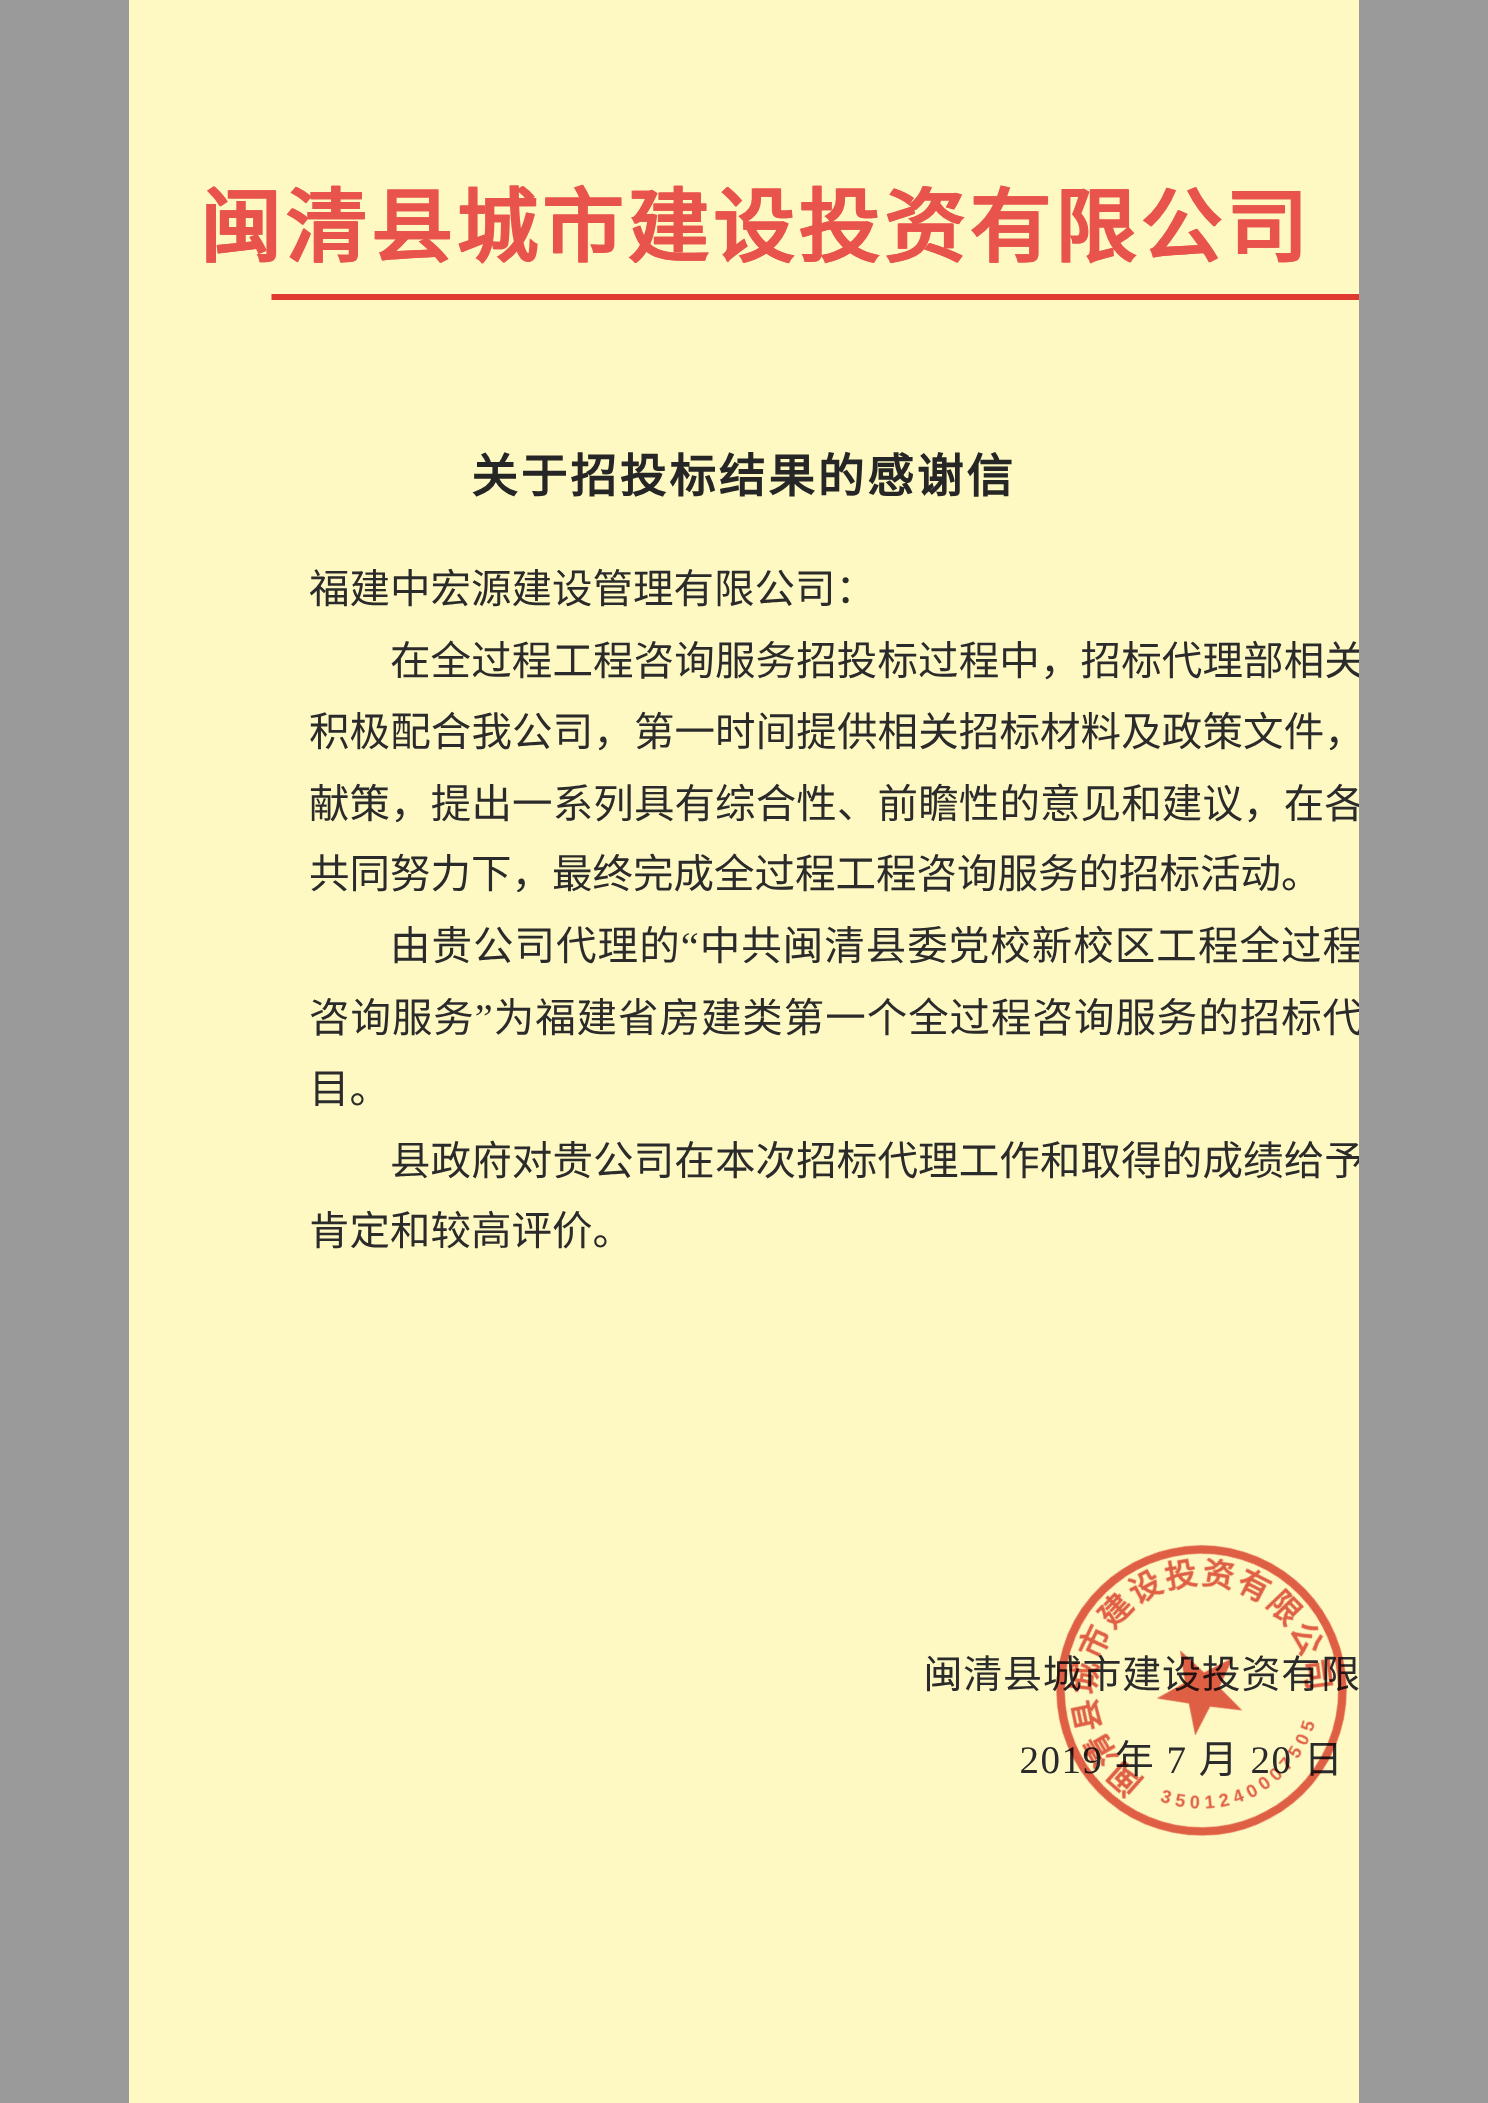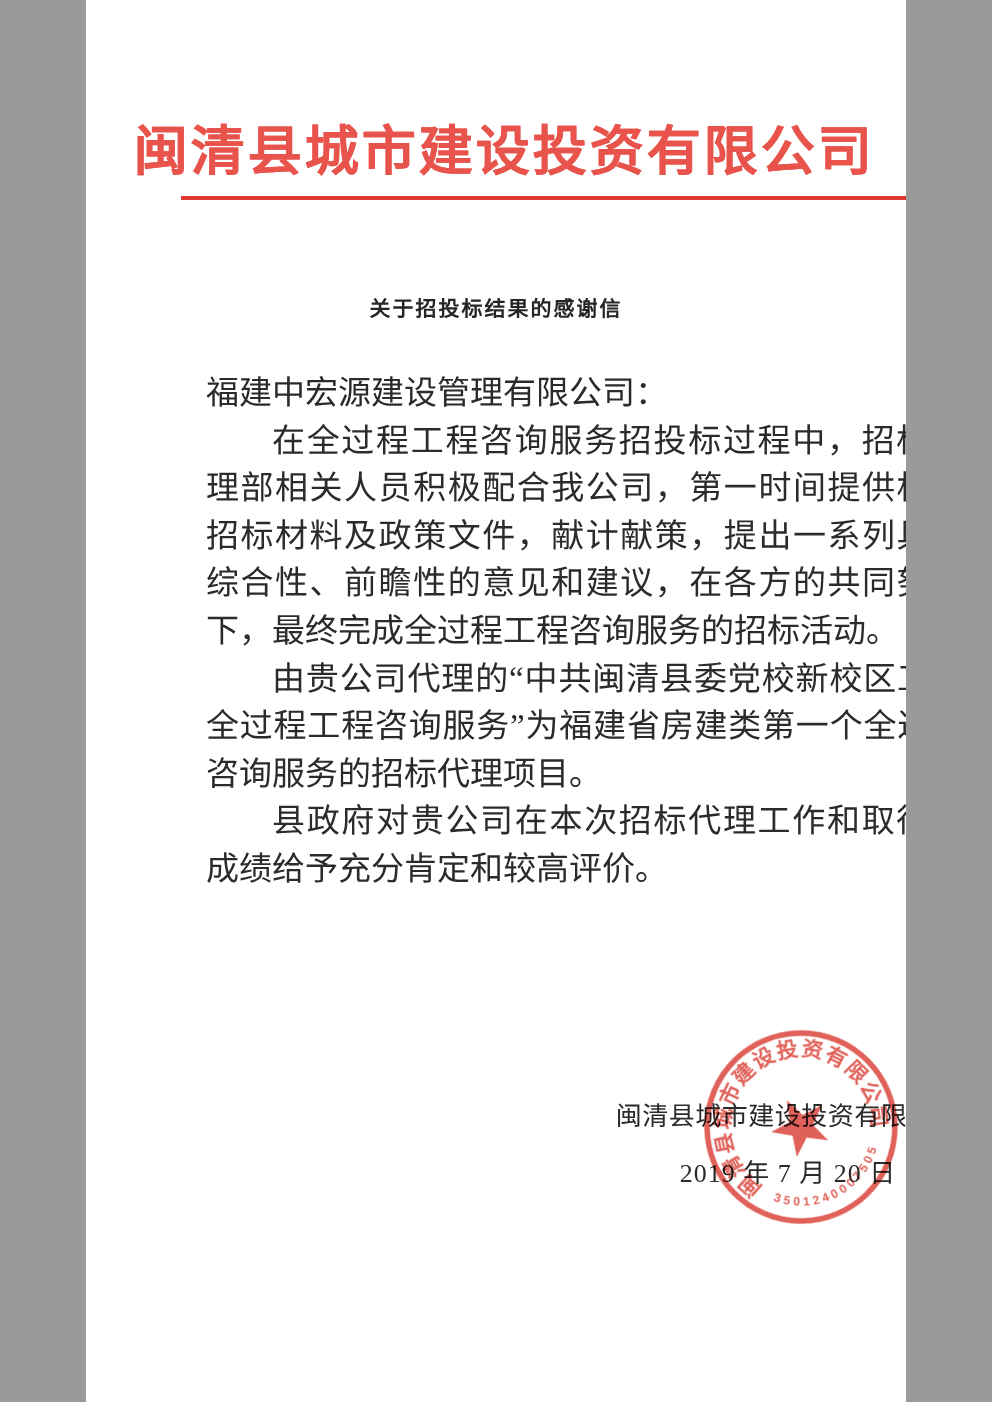--- a/index.html
+++ b/index.html
@@ -5,21 +5,21 @@
   html, body {
     margin: 0;
     padding: 0;
     background: #9a9a9a;
   }
   .page {
     position: relative;
     width: 820px;
     height: 1402px;
     margin: 0 auto;
-    background: #ffffff;
+    background: #fef9c3;
     overflow: hidden;
     font-family: "Liberation Serif", "DejaVu Serif", serif;
   }
 
   
   .letterhead-name {
     position: absolute;
     top: 121px;
     left: 0;
     right: 0;
@@ -46,33 +46,33 @@
   
   .doc-title {
     position: absolute;
     top: 292px;
     left: 0;
     right: 0;
     margin: 0;
     text-align: center;
     font-family: "Liberation Sans", "DejaVu Sans", sans-serif;
     font-weight: 700;
-    font-size: 21px;
+    font-size: 31px;
     letter-spacing: 2px;
     color: #262626;
     white-space: nowrap;
   }
 
   
   .letter-body {
     position: absolute;
     top: 370px;
     left: 120px;
     width: 758px;
-    font-size: 33px;
+    font-size: 27px;
     line-height: 47.6px;
     color: #2b2b2b;
     text-align: justify;
     text-justify: inter-character;
   }
   .letter-body p {
     margin: 0;
     padding: 0;
   }
   .letter-body p.indent {

